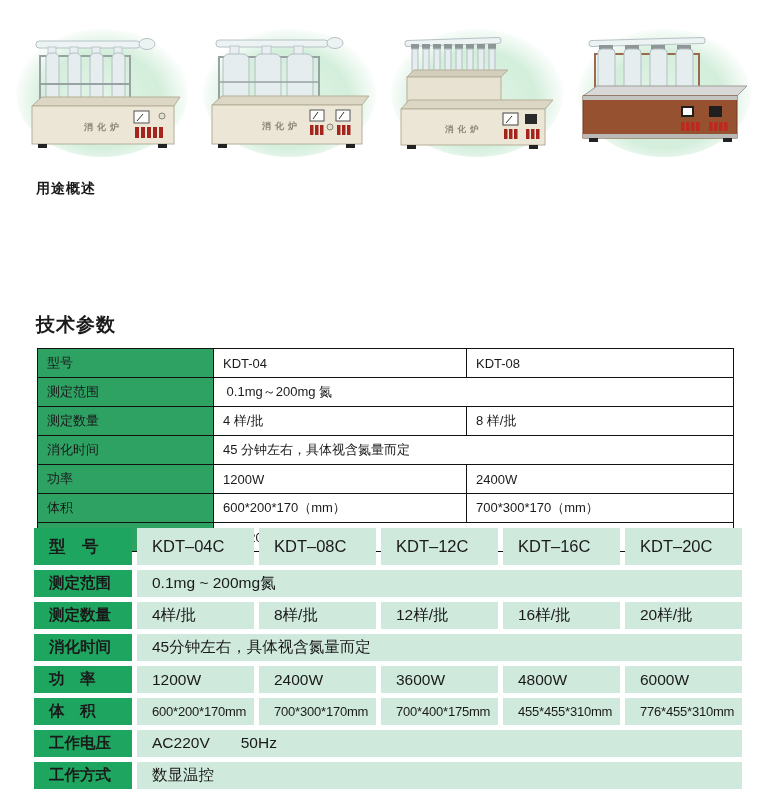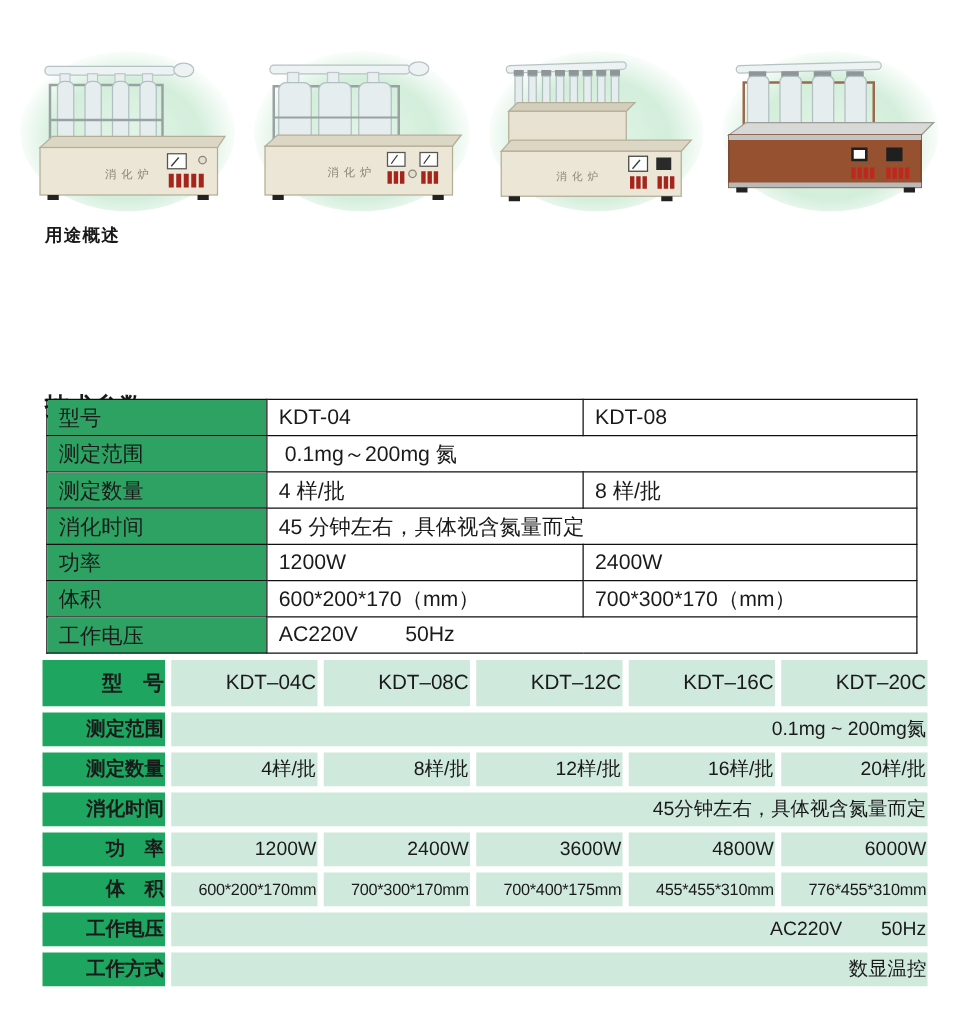--- a/index.html
+++ b/index.html
@@ -1,47 +1,47 @@
 <!DOCTYPE html>
 <html><head>
 <meta charset="utf-8">
 <style>
   html,body{margin:0;padding:0;background:#fff;}
   .page{
     position:relative;width:766px;height:812px;background:#fff;overflow:hidden;
     font-family:"Liberation Sans","DejaVu Sans",sans-serif;color:#1a1a1a;
   }
   
-  .products{position:absolute;top:20px;left:8px;width:750px;height:152px;display:flex;}
+  .products{position:absolute;top:8px;left:8px;width:750px;height:152px;display:flex;font-weight:bold;}
   .product{flex:1;position:relative;display:flex;align-items:flex-end;justify-content:center;}
   .product .glow{
     position:absolute;left:4%;right:4%;top:14%;bottom:2%;border-radius:50%;
     background:radial-gradient(ellipse at 50% 55%, #e3f5e7 0%, #d3eedb 48%, rgba(255,255,255,0) 74%);
   }
   .product svg{position:relative;display:block;}
   
   .h-usage{position:absolute;left:36px;top:168px;font-size:14px;font-weight:bold;letter-spacing:1px;}
   .para{
     position:absolute;left:36px;top:199px;width:698px;
     font-size:15.5px;line-height:27px;text-align:justify;text-indent:2em;
   }
   .h-specs{position:absolute;left:36px;top:296px;font-size:19px;font-weight:bold;letter-spacing:1px;}
   
   .t1{
-    position:absolute;left:37px;top:319px;width:696px;
-    border-collapse:collapse;table-layout:fixed;font-size:17px;
+    position:absolute;left:37px;top:348px;width:696px;
+    border-collapse:collapse;table-layout:fixed;font-size:13px;
   }
   .t1 td{border:1.6px solid #111;height:26px;padding:1px 9px;overflow:hidden;white-space:pre;}
   .t1 td.lab{background:#2da263;}
   
   .t2{
     position:absolute;left:29px;top:523px;width:709px;
     border-collapse:separate;border-spacing:5px;table-layout:fixed;font-size:15.5px;
   }
-  .t2 td{height:27px;text-align:right;vertical-align:middle;padding:0 1px;overflow:hidden;white-space:pre;}
+  .t2 td{height:27px;text-align:left;vertical-align:middle;padding:0 15px;overflow:hidden;white-space:pre;}
   .t2 td.lab{background:#1ea661;font-weight:bold;}
   .t2 td.cell{background:#cfe9dc;}
   .t2 tr.hdr td{height:37px;font-size:16.5px;}
   .t2 tr.small td.cell{font-size:13px;letter-spacing:-0.2px;}
 </style>
 </head>
 <body>
 
 <div class="page">
 

